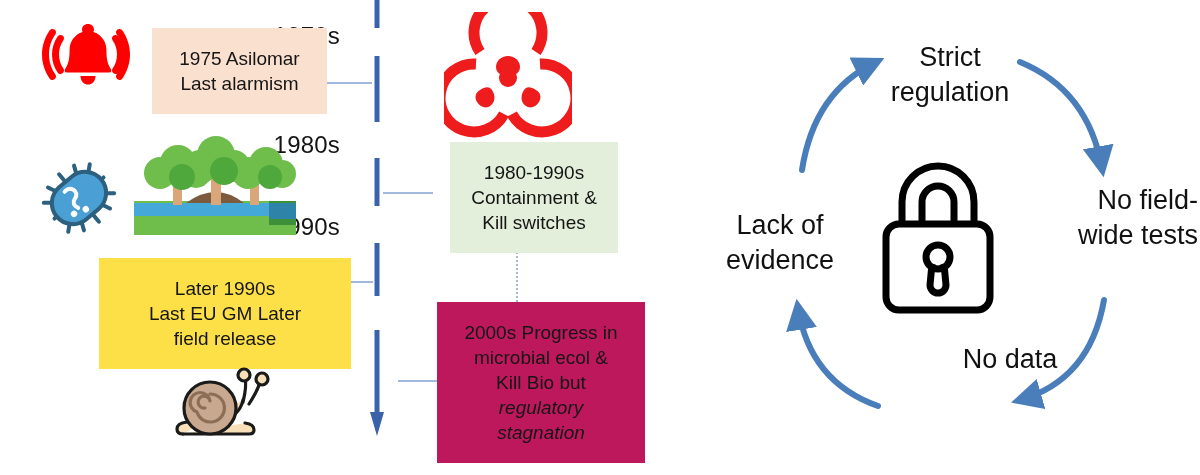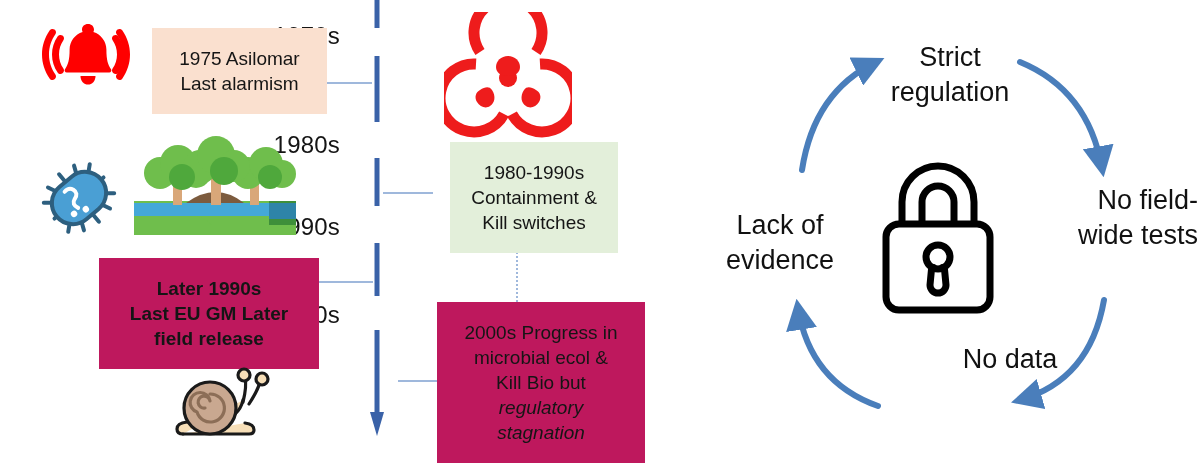--- a/index.html
+++ b/index.html
@@ -32,21 +32,21 @@
   .callout {
     position: absolute;
     font-size: 19px;
     line-height: 1.32;
     text-align: center;
     padding: 18px 12px;
     color: #151515;
   }
   .c-asilomar { left: 152px; top: 28px; width: 175px; background: #FAE0CF; }
   .c-contain  { left: 434px; top: 142px; width: 168px; background: #E3EFDA; margin-left: 16px; }
-  .c-later    { left: 99px;  top: 258px; width: 220px; background: #be185d; font-weight: bold; }
+  .c-later    { left: 99px;  top: 258px; width: 252px; background: #fde047; }
   .c-progress { left: 437px; top: 302px; width: 208px; background: #be185d; }
   .c-progress .ital { font-style: italic; }
 
   .connector {
     position: absolute;
     height: 2px;
     background: #9FB8DC;
   }
   .conn-asilomar { left: 327px; top: 82px;  width: 45px; }
   .conn-contain  { left: 383px; top: 192px; width: 50px; }

